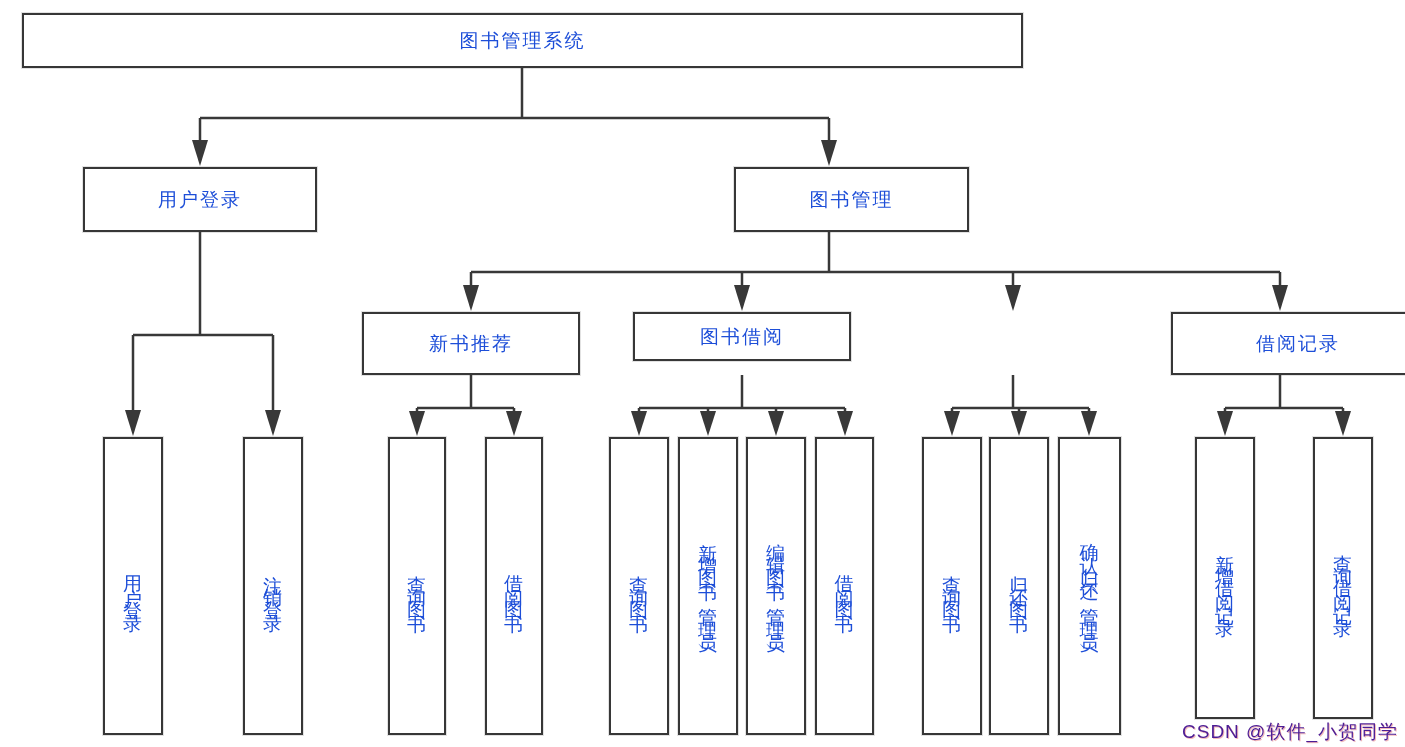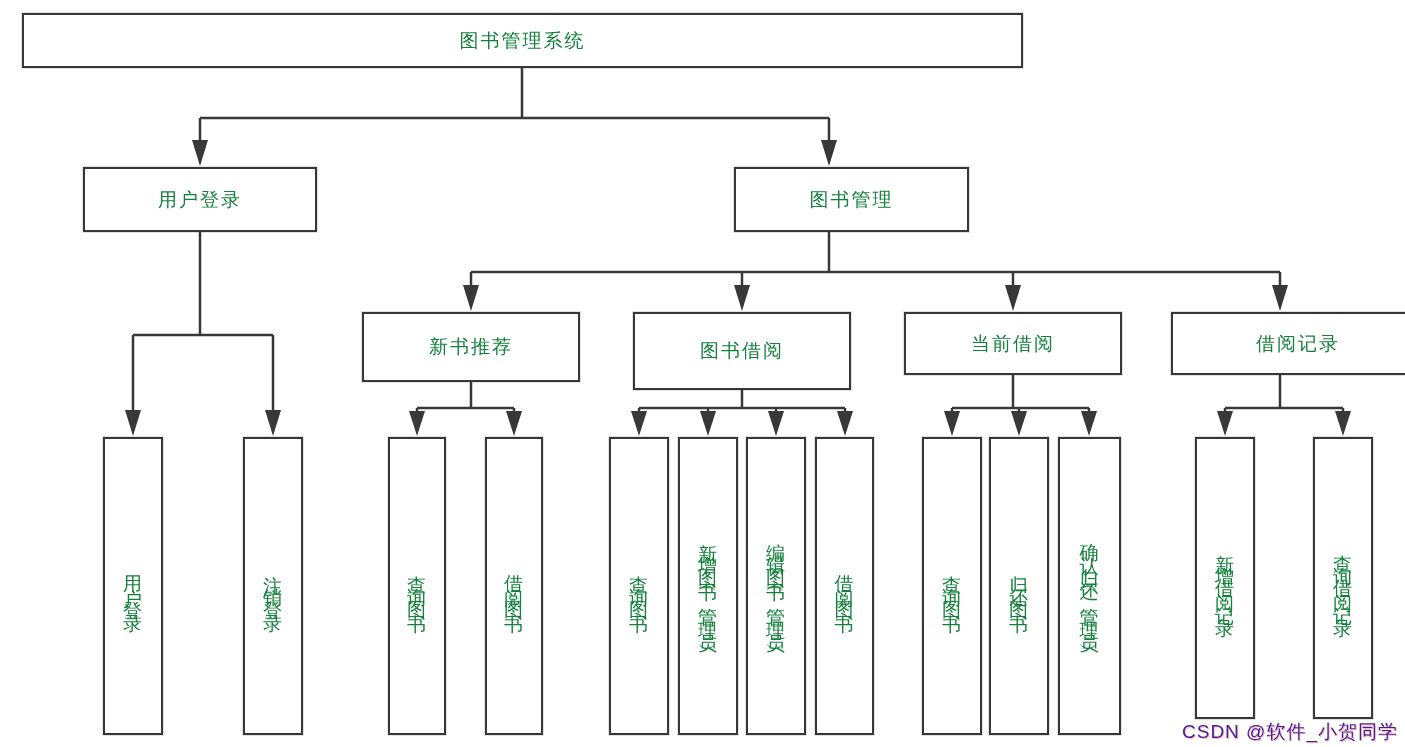--- a/index.html
+++ b/index.html
@@ -22,37 +22,37 @@
   }
   .node {
     position: absolute;
     background: #ffffff;
     border: 2px solid #373737;
     display: flex;
     align-items: center;
     justify-content: center;
     font-size: 19px;
     letter-spacing: 2px;
-    color: #15803d;
+    color: #1d4ed8;
     box-shadow: 0 0 0 1px rgba(60,60,60,0.15);
   }
   .node.v span {
     writing-mode: vertical-lr;
     text-orientation: mixed;
     font-size: 19px;
     letter-spacing: 13px;
     line-height: 1;
     white-space: nowrap;
   }
   
   #n-root            { left: 22px;   top: 13px;  width: 1001px; height: 55px; }
   #n-user-login      { left: 83px;   top: 167px; width: 234px;  height: 65px; }
   #n-book-mgmt       { left: 712px;  top: 167px; width: 235px;  height: 65px; margin-left: 22px; }
-  #n-new-books       { left: 362px;  top: 312px; width: 218px;  height: 70px; }
-  #n-book-borrow     { left: 633px;  top: 312px; width: 218px;  height: 78px; }
+  #n-new-books       { left: 362px;  top: 312px; width: 218px;  height: 63px; }
+  #n-book-borrow     { left: 633px;  top: 312px; width: 218px;  height: 49px; }
   #n-current-borrow  { left: 904px;  top: 312px; width: 218px;  height: 63px; }
   #n-borrow-records  { left: 1171px; top: 312px; width: 254px;  height: 63px; }
 
   #n-leaf-login      { left: 103px;  top: 437px; width: 60px; height: 298px; }
   #n-leaf-logout     { left: 243px;  top: 437px; width: 60px; height: 298px; }
   #n-leaf-nb-query   { left: 388px;  top: 437px; width: 58px; height: 298px; }
   #n-leaf-nb-borrow  { left: 485px;  top: 437px; width: 58px; height: 298px; }
   #n-leaf-bb-query   { left: 609px;  top: 437px; width: 60px; height: 298px; }
   #n-leaf-bb-add     { left: 678px;  top: 437px; width: 60px; height: 298px; }
   #n-leaf-bb-edit    { left: 746px;  top: 437px; width: 60px; height: 298px; }
@@ -135,23 +135,20 @@
   <div class="node" id="n-book-mgmt">
     <span>图书管理</span>
   </div>
 
   <div class="node" id="n-new-books">
     <span>新书推荐</span>
   </div>
   <div class="node" id="n-book-borrow">
     <span>图书借阅</span>
   </div>
-  <div class="node" id="n-current-borrow">
-    <span>当前借阅</span>
-  </div>
   <div class="node" id="n-borrow-records">
     <span>借阅记录</span>
   </div>
 
   <div class="node v" id="n-leaf-login">
     <span>用户登录</span>
   </div>
   <div class="node v" id="n-leaf-logout">
     <span>注销登录</span>
   </div>

